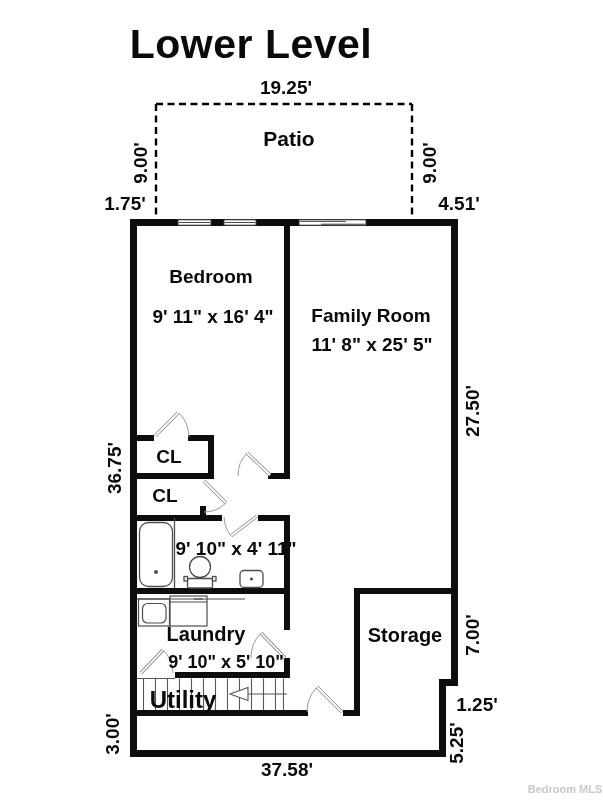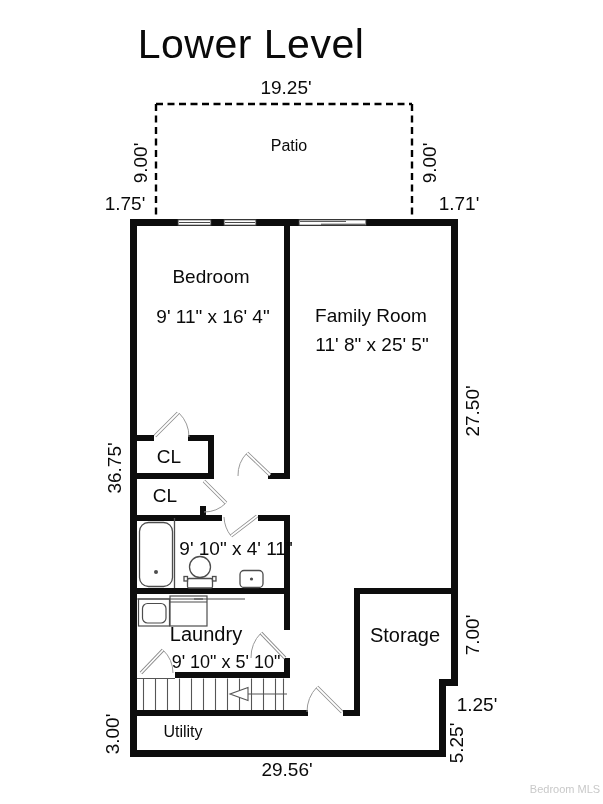--- a/index.html
+++ b/index.html
@@ -1,18 +1,18 @@
 <!DOCTYPE html>
 <html><head>
 <meta charset="utf-8">
 <style>
   html,body{margin:0;padding:0;background:#fff;}
   .plan{
     position:relative;width:603px;height:804px;background:#ffffff;overflow:hidden;
-    font-family:"Liberation Sans", sans-serif;color:#000;
+    font-family:"Liberation Sans", sans-serif;color:#000;font-weight:bold;
   }
   .plan svg{position:absolute;left:0;top:0;}
   .lbl{
     position:absolute;transform:translate(-50%,-50%);
     white-space:nowrap;line-height:1;color:#0a0a0a;z-index:2;
   }
   .lbl.v{transform:translate(-50%,-50%) rotate(-90deg);}
   .title{font-size:41px;letter-spacing:0.5px;}
   .dim{font-size:19px;}
   .room{font-size:19px;}
@@ -159,25 +159,25 @@
         <rect x="170" y="596" width="37" height="30"></rect>
         <line x1="170" y1="602" x2="207" y2="602"></line>
         <line x1="194" y1="599" x2="203" y2="599"></line>
       </g>
     </g>
   </svg>
 
   <div class="lbl title" style="left:251px;top:44px;">Lower Level</div>
 
   <div class="lbl dim" style="left:286px;top:87px;">19.25'</div>
-  <div class="lbl room" style="left:289px;top:146px;font-size:16px;text-align:center;">Patio</div>
+  <div class="lbl room" style="left:289px;top:138px;font-size:21px;text-align:center;">Patio</div>
   <div class="lbl dim v" style="left:140px;top:163px;">9.00'</div>
   <div class="lbl dim v" style="left:429px;top:163px;">9.00'</div>
   <div class="lbl dim" style="left:125px;top:203px;text-align:center;">1.75'</div>
-  <div class="lbl dim" style="left:459px;top:203px;">1.71'</div>
+  <div class="lbl dim" style="left:459px;top:203px;">4.51'</div>
 
   <div class="lbl room" style="left:211px;top:276px;">Bedroom</div>
   <div class="lbl room" style="left:213px;top:316px;">9' 11" x 16' 4"</div>
   <div class="lbl room" style="left:371px;top:303px;margin-top:12px;">Family Room</div>
   <div class="lbl room" style="left:372px;top:344px;">11' 8" x 25' 5"</div>
 
   <div class="lbl dim v" style="left:472px;top:411px;">27.50'</div>
   <div class="lbl dim v" style="left:114px;top:468px;">36.75'</div>
 
   <div class="lbl room" style="left:169px;top:456px;">CL</div>
@@ -186,17 +186,17 @@
 
   <div class="lbl room" style="left:206px;top:634px;font-size:20px;text-align:right;">Laundry</div>
   <div class="lbl room-sm" style="left:226px;top:662px;">9' 10" x 5' 10"</div>
   <div class="lbl room" style="left:405px;top:635px;font-size:20px;">Storage</div>
 
   <div class="lbl dim v" style="left:472px;top:635px;">7.00'</div>
   <div class="lbl dim" style="left:477px;top:704px;">1.25'</div>
   <div class="lbl dim v" style="left:456px;top:743px;">5.25'</div>
   <div class="lbl dim v" style="left:112px;top:734px;">3.00'</div>
 
-  <div class="lbl room" style="left:183px;top:732px;font-size:16px;">Utility</div>
-  <div class="lbl dim" style="left:287px;top:769px;">29.56'</div>
+  <div class="lbl room" style="left:183px;top:700px;font-size:24px;">Utility</div>
+  <div class="lbl dim" style="left:287px;top:769px;">37.58'</div>
 
   <div class="lbl watermark" style="left:565px;top:789px;">Bedroom MLS</div>
 </div>
 
 </body></html>

